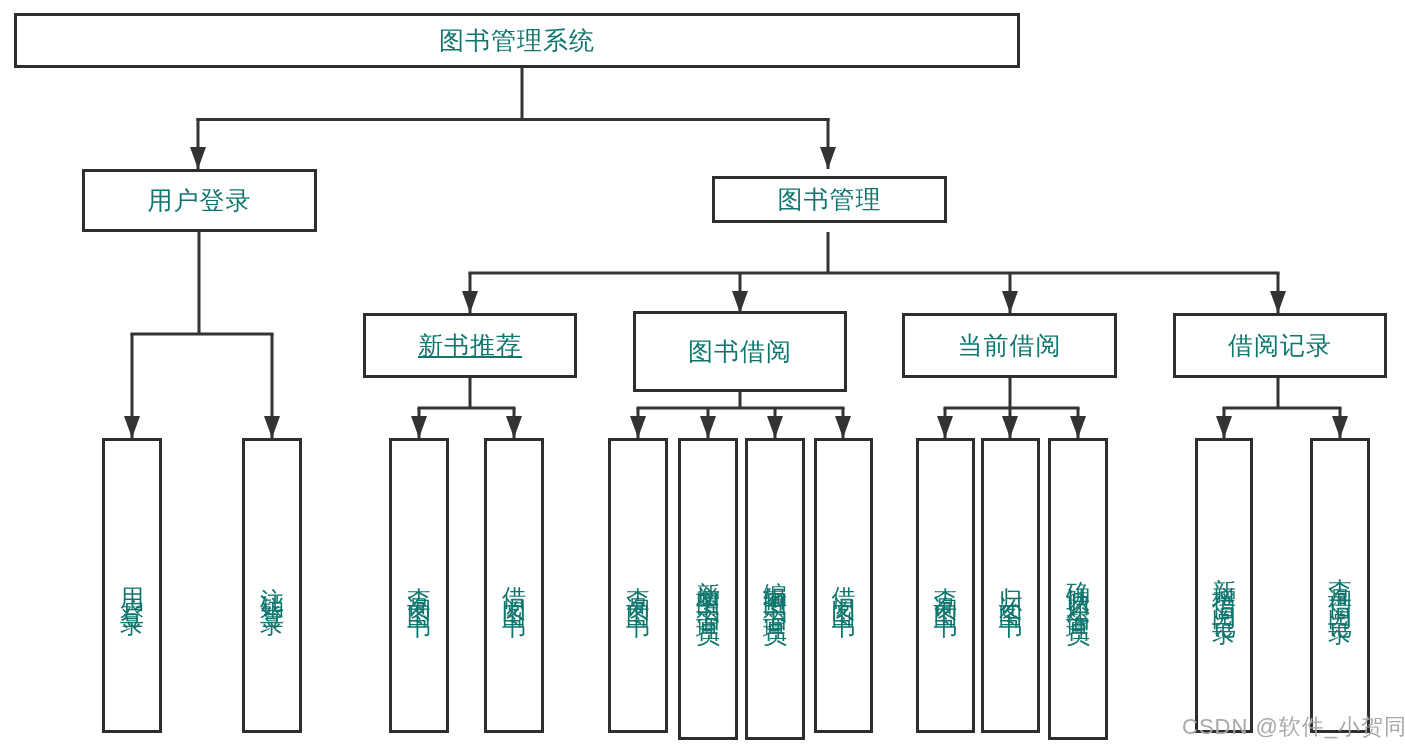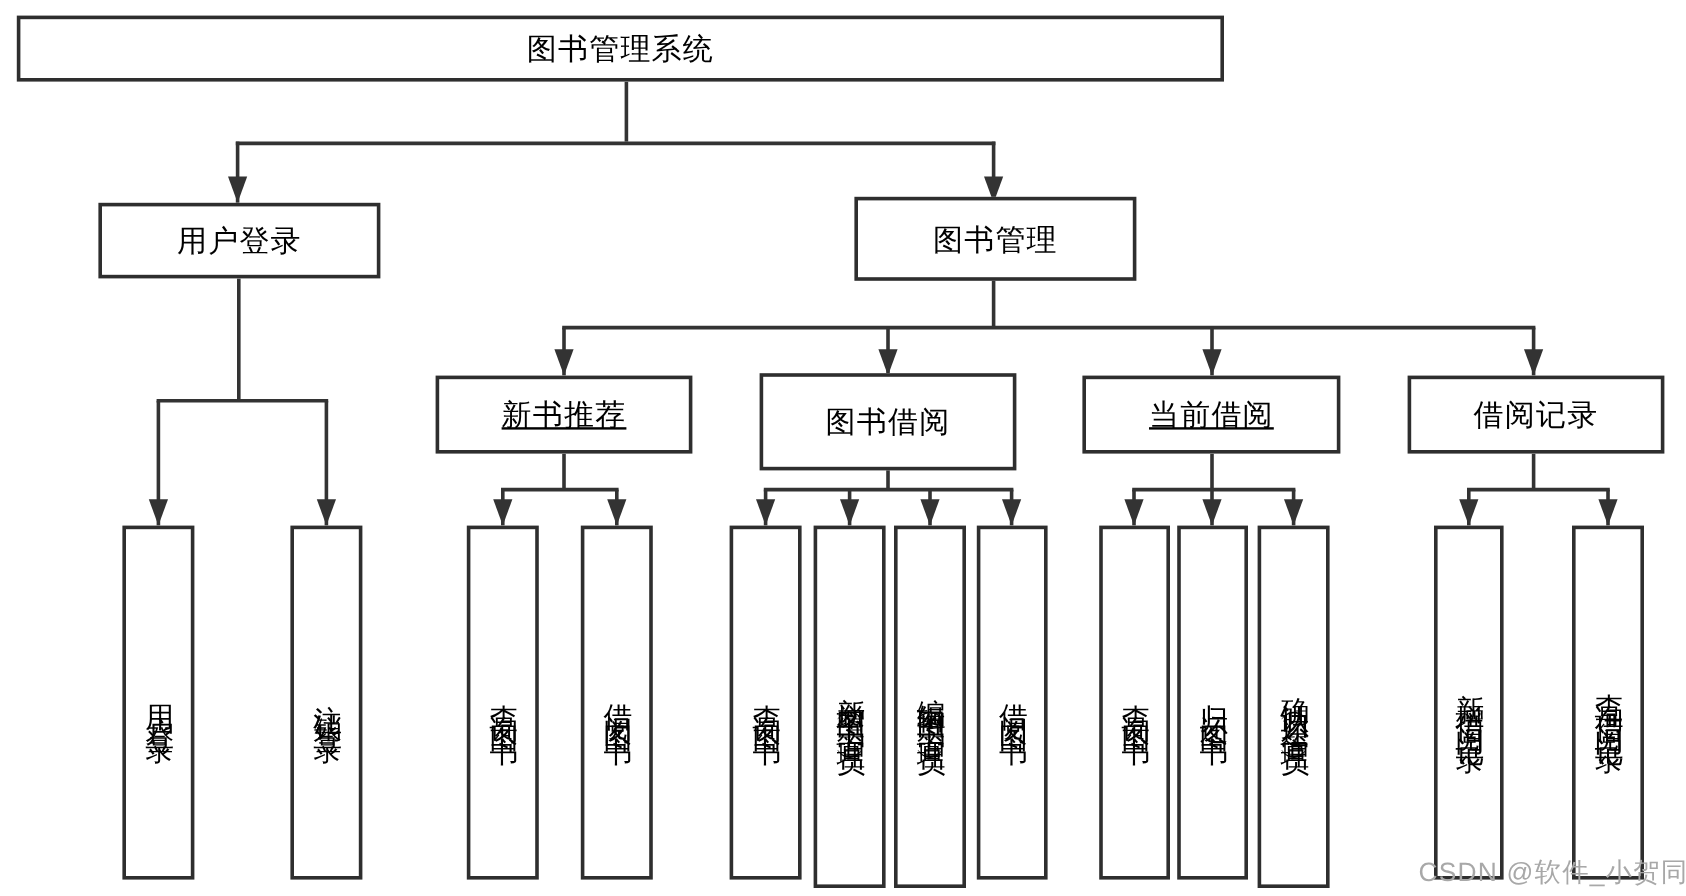--- a/index.html
+++ b/index.html
@@ -11,21 +11,21 @@
     overflow:hidden;
   }
   .box{
     position:absolute;
     background:#ffffff;
     border:3px solid #2e2e2e;
     box-sizing:border-box;
     display:flex;
     align-items:center;
     justify-content:center;
-    color:#000000;
+    color:#0f766e;
   }
   .h-box{
     font-size:25px;
     letter-spacing:1px;
     white-space:nowrap;
   }
   .v-box{
     writing-mode:vertical-rl;
     font-size:24px;
     letter-spacing:9px;
@@ -99,25 +99,25 @@
 
     <line x1="1278" y1="378" x2="1278" y2="408"></line>
     <line x1="1222.5" y1="408" x2="1341.5" y2="408"></line>
     <line x1="1224" y1="408" x2="1224" y2="438" marker-end="url(#arrow)"></line>
     <line x1="1340" y1="408" x2="1340" y2="438" marker-end="url(#arrow)"></line>
   </svg>
 
   <div class="box h-box" style="left:14px;top:13px;width:1006px;height:55px;">图书管理系统</div>
 
   <div class="box h-box" style="left:82px;top:169px;width:235px;height:63px;">用户登录</div>
-  <div class="box h-box" style="left:712px;top:164px;width:235px;height:70px;font-family:Liberation Serif, serif;">图书管理</div>
+  <div class="box h-box" style="left:712px;top:176px;width:235px;height:47px;font-family:Liberation Serif, serif;">图书管理</div>
 
   <div class="box h-box" style="left:363px;top:313px;width:214px;height:65px;text-decoration:underline;">新书推荐</div>
   <div class="box h-box" style="left:633px;top:311px;width:214px;height:81px;">图书借阅</div>
-  <div class="box h-box" style="left:902px;top:313px;width:215px;height:65px;text-decoration:underline;">当前借阅</div>
+  <div class="box h-box" style="left:902px;top:313px;width:215px;height:65px;">当前借阅</div>
   <div class="box h-box" style="left:1173px;top:313px;width:214px;height:65px;">借阅记录</div>
 
   <div class="box v-box" style="left:102px;top:438px;width:60px;height:295px;">用户登录</div>
   <div class="box v-box" style="left:242px;top:438px;width:60px;height:295px;">注销登录</div>
 
   <div class="box v-box" style="left:389px;top:438px;width:60px;height:295px;">查询图书</div>
   <div class="box v-box" style="left:484px;top:438px;width:60px;height:295px;">借阅图书</div>
 
   <div class="box v-box" style="left:608px;top:438px;width:60px;height:295px;">查询图书</div>
   <div class="box v-box long" style="left:678px;top:438px;width:60px;height:302px;">新增图书（管理员）</div>

